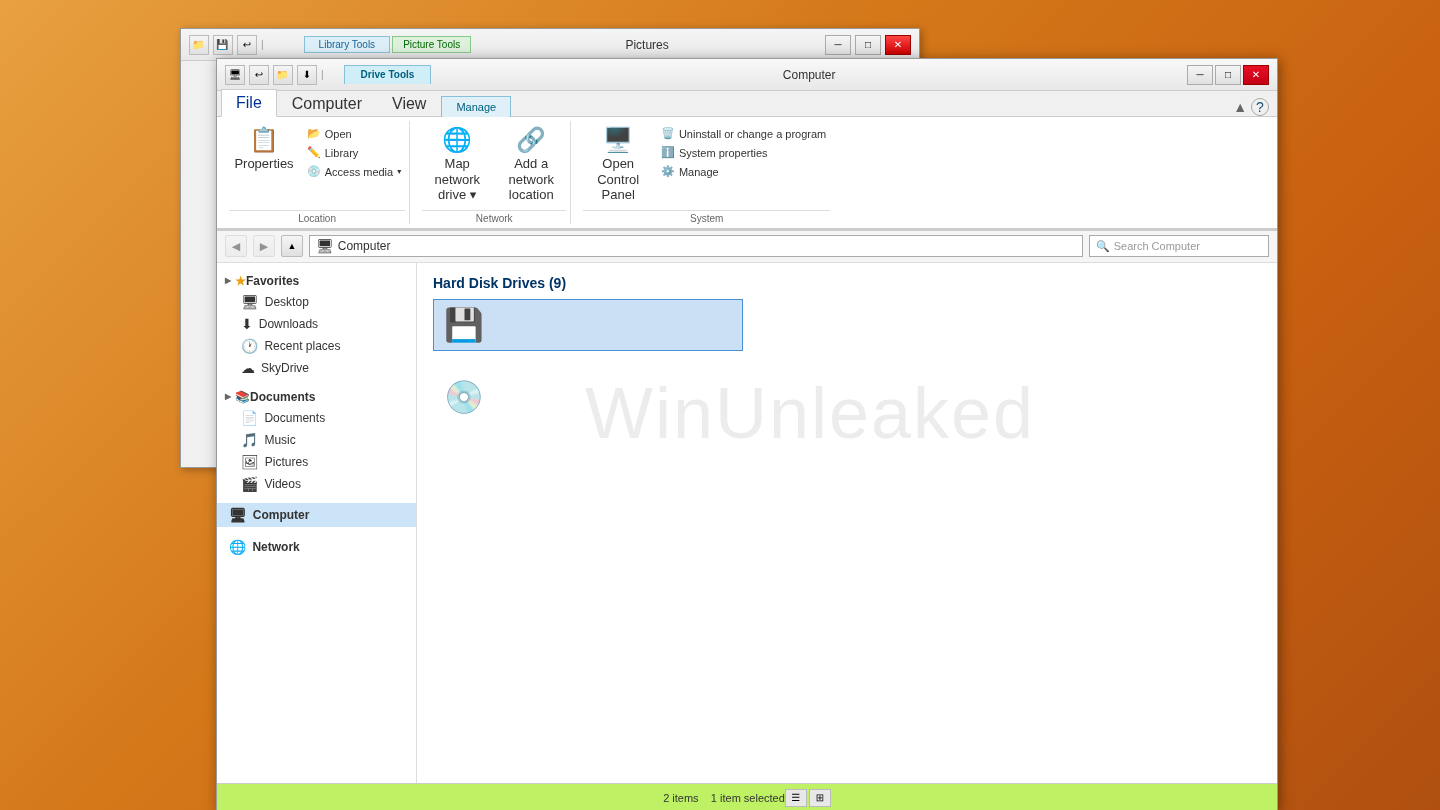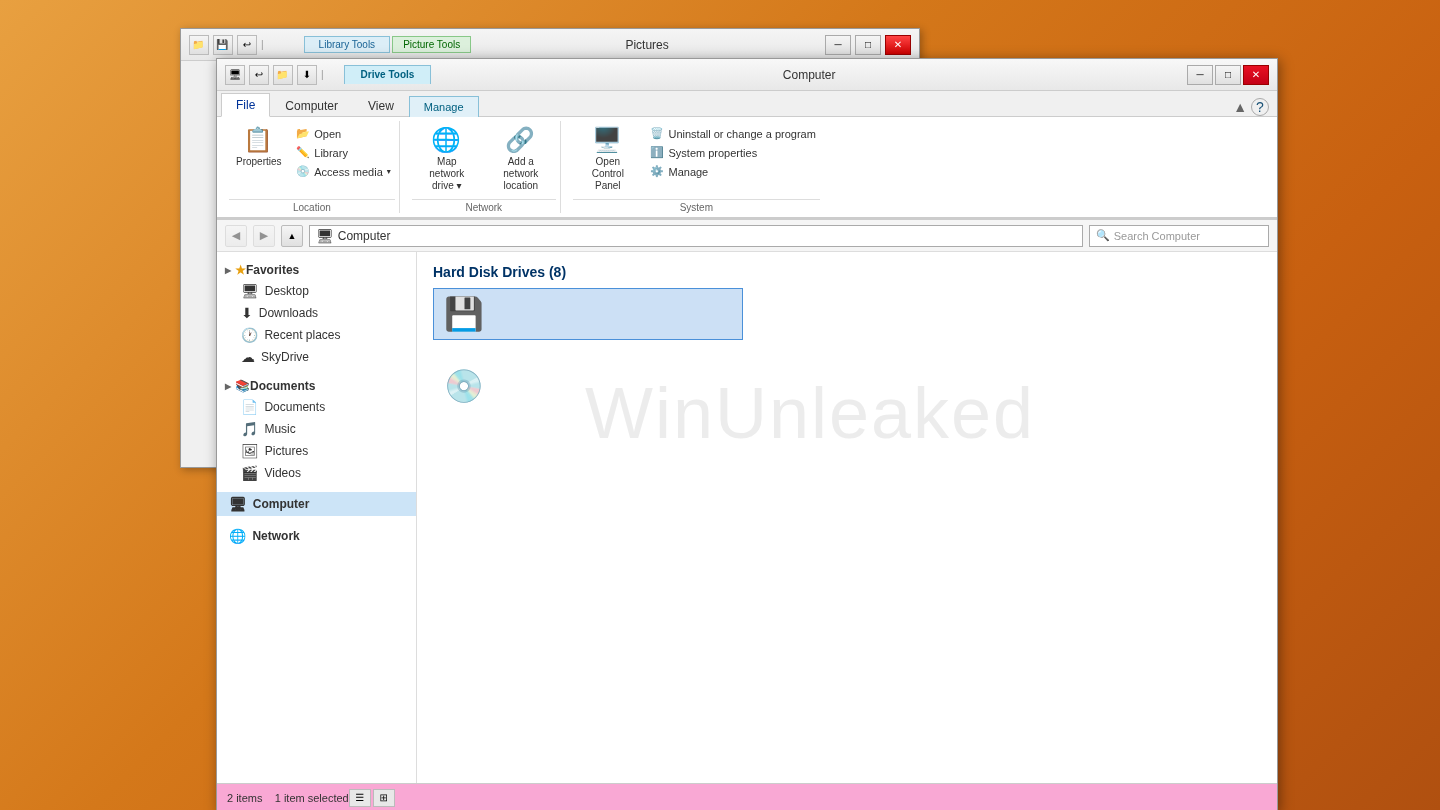--- a/index.html
+++ b/index.html
@@ -116,21 +116,21 @@
     }
     .ribbon-tabs-row {
       display: flex;
       align-items: flex-end;
       padding: 0 4px;
       height: 26px;
       background: #f0f0f0;
       border-bottom: 1px solid #ccc;
     }
     .rtab {
-      font-size: 12px;
+      font-size: 16px;
       padding: 4px 14px;
       cursor: pointer;
       color: #333;
       border: 1px solid transparent;
       border-bottom: none;
       margin-bottom: -1px;
     }
     .rtab.active {
       background: white;
       border-color: #ccc;
@@ -173,21 +173,21 @@
       border-radius: 2px;
       font-size: 10px;
       text-align: center;
       min-width: 50px;
       max-width: 70px;
     }
     .ribbon-btn-icon {
       font-size: 24px;
       margin-bottom: 2px;
     }
-    .ribbon-btn-label { font-size: 10px; color: #333; line-height: 1.2; }
+    .ribbon-btn-label { font-size: 13px; color: #333; line-height: 1.2; }
     .ribbon-btn-sm {
       display: flex;
       align-items: center;
       gap: 4px;
       cursor: pointer;
       padding: 2px 4px;
       font-size: 11px;
       color: #333;
       white-space: nowrap;
     }
@@ -335,25 +335,25 @@
       margin-bottom: 2px;
     }
     .drive-bar-fill {
       height: 100%;
       background: linear-gradient(to bottom, #5bc0de, #2a9fd0);
     }
     .drive-free { font-size: 10px; color: #555; }
 
     
     .status-bar {
-      background: #f9a8d4;
+      background: #bef264;
       border-top: 1px solid #ccc;
       display: flex;
       align-items: center;
-      justify-content: flex-start;
+      justify-content: center;
       padding: 3px 10px;
       height: 28px;
     }
     .status-text { font-size: 11px; color: #333; }
     .status-views { display: flex; gap: 2px; }
     .view-btn {
       width: 22px; height: 18px;
       border: 1px solid #bbb;
       background: #e8e8e8;
       cursor: pointer;
@@ -598,21 +598,21 @@
       <div class="sidebar-sep"></div>
 
       <div class="sidebar-main-item">
         <span class="sidebar-item-icon">🌐</span>
         <span>Network</span>
       </div>
     </div>
 
     <div class="main-content">
 
-      <div class="section-header">Hard Disk Drives (8)</div>
+      <div class="section-header">Hard Disk Drives (9)</div>
       <div class="drives-grid">
         <div class="drive-item selected">
           <div class="drive-icon">💾</div>
         </div>
       </div>
 
       <div class="drives-grid">
         <div class="drive-item">
           <div class="drive-icon">💿</div>
         </div>

